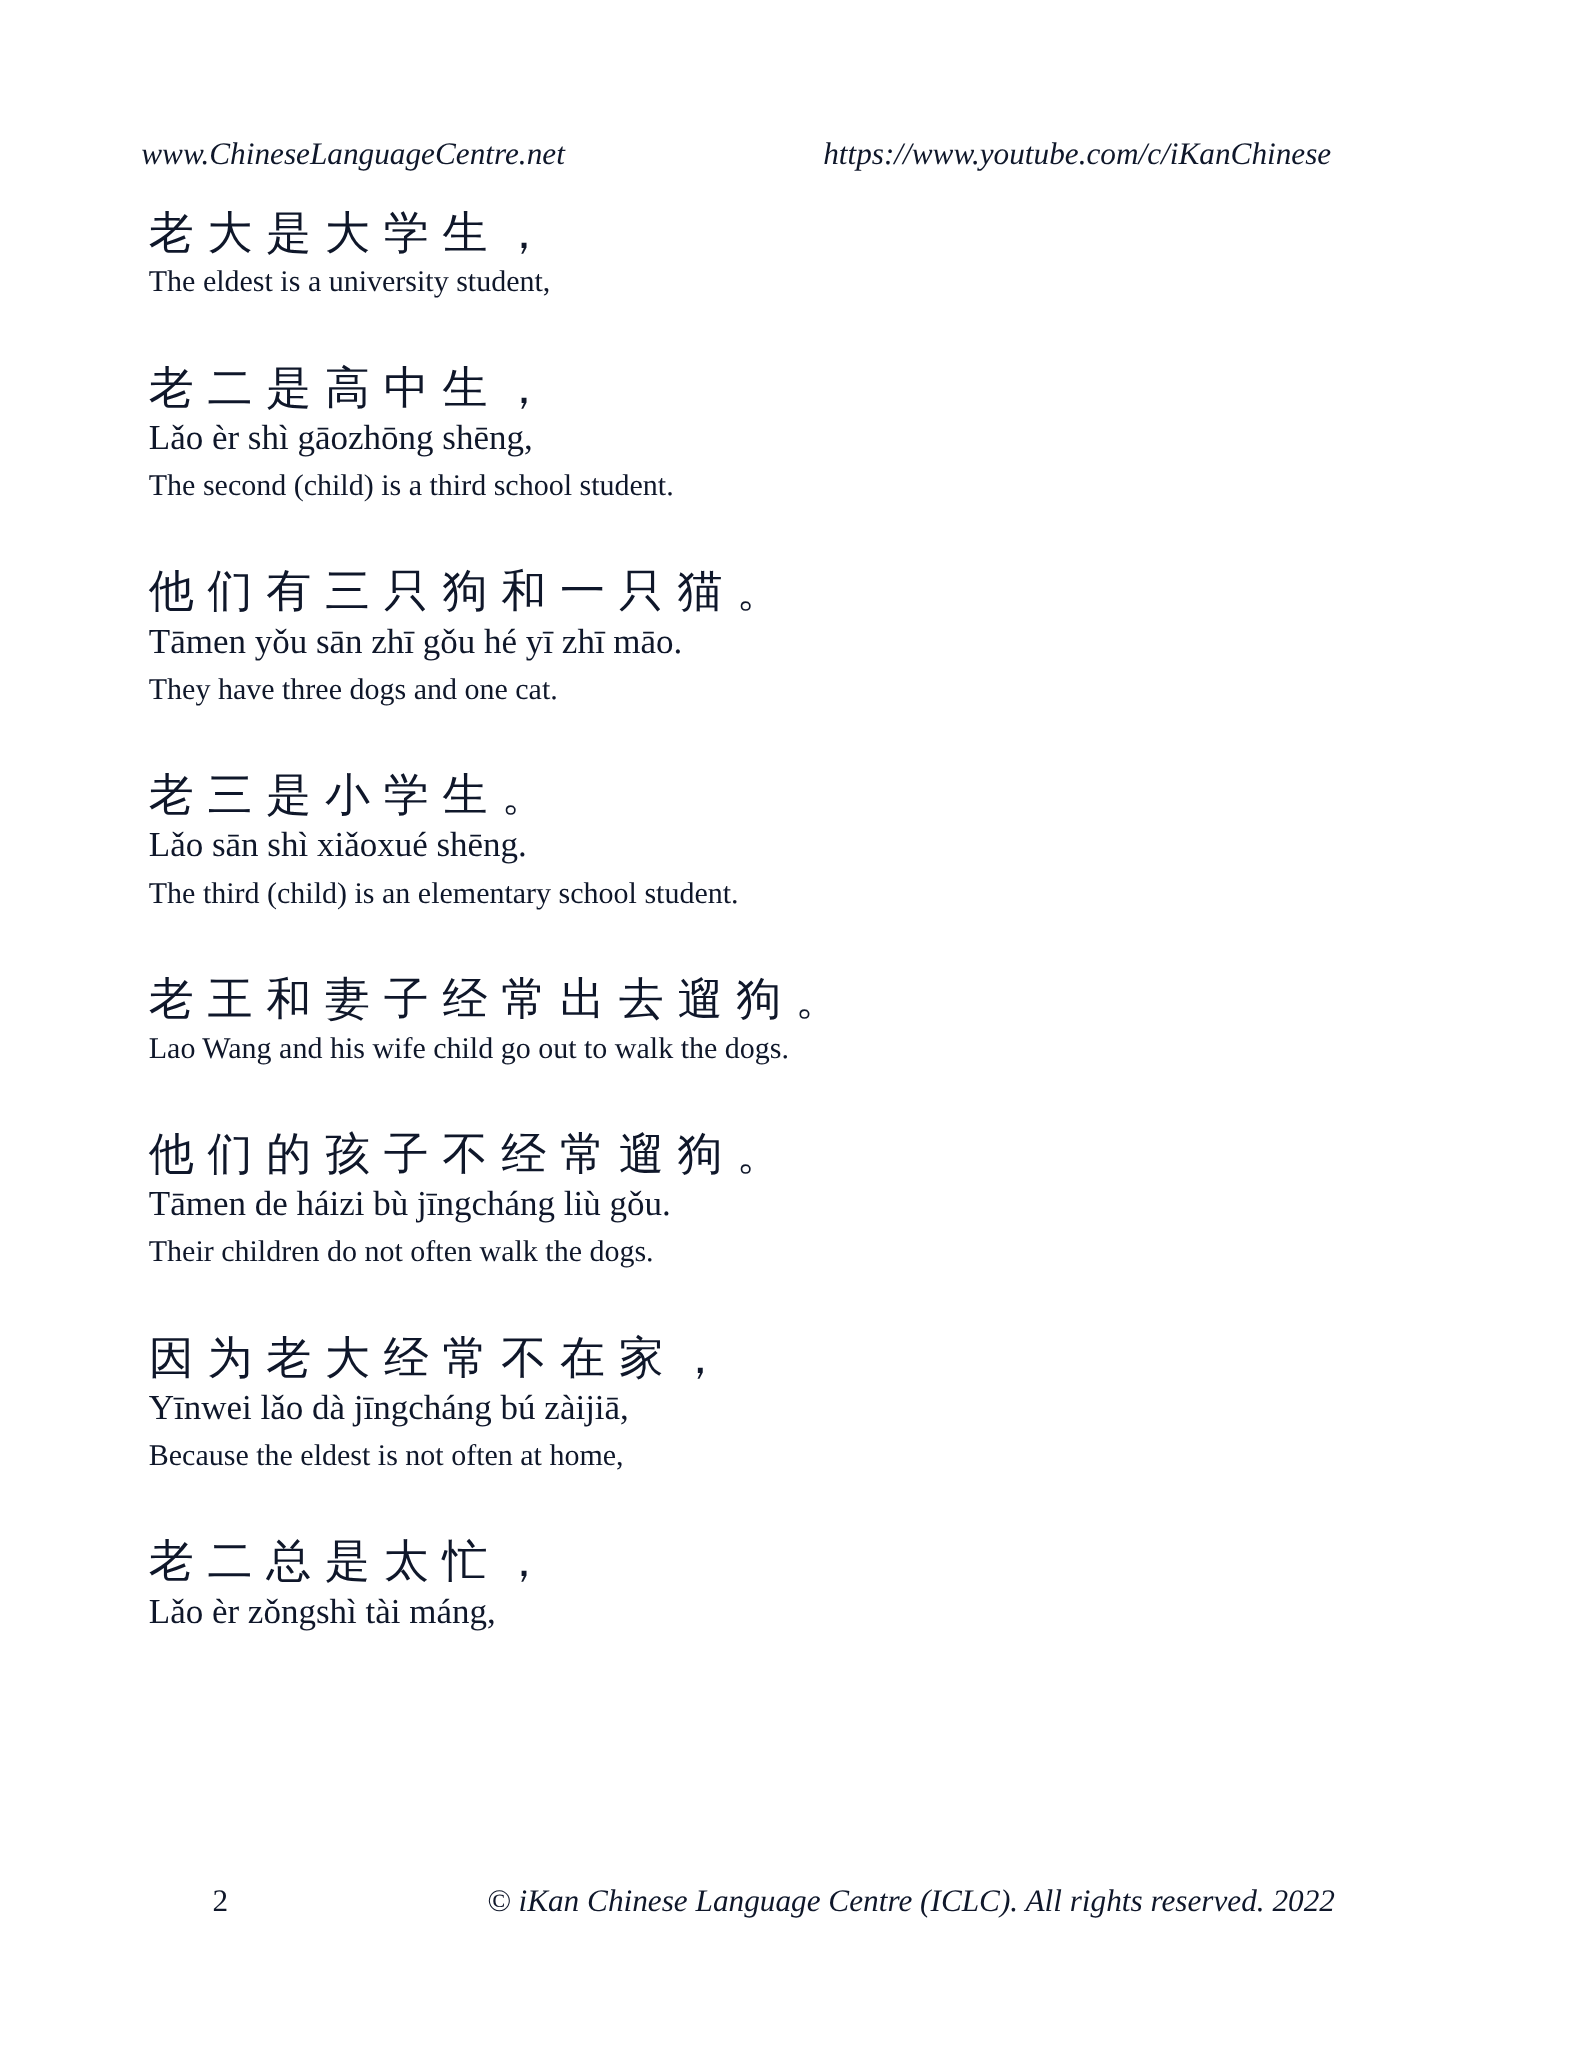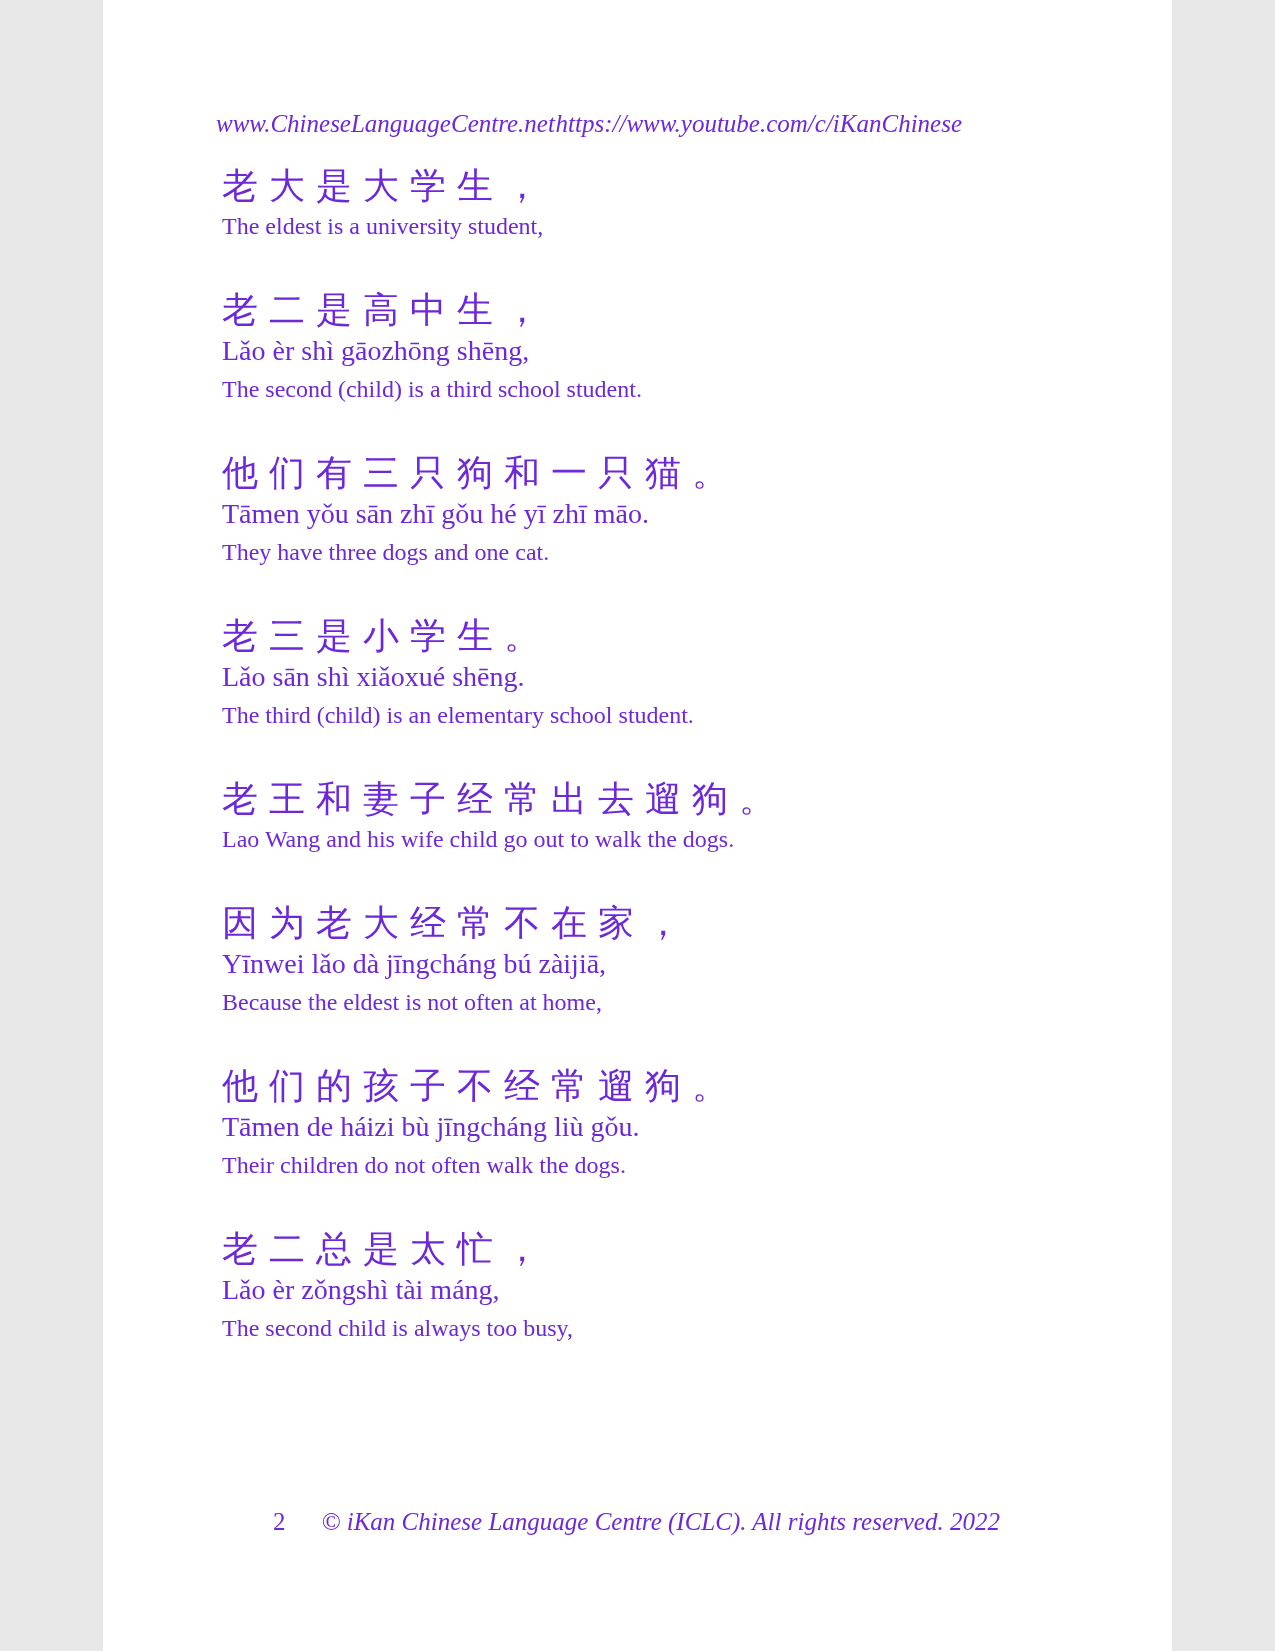--- a/index.html
+++ b/index.html
@@ -1,23 +1,23 @@
 <!DOCTYPE html>
 <html><head>
 <meta charset="utf-8">
 <style>
   * { margin: 0; padding: 0; box-sizing: border-box; }
   html, body { background: #e8e8e8; }
   .page {
     position: relative;
-    width: 1069px;
+    width: 1275px;
     height: 1651px;
     margin: 0 auto;
     background: #ffffff;
-    color: #6d28d9;
+    color: #0f172a;
     font-family: "Liberation Serif", serif;
     overflow: hidden;
   }
   .header {
     position: absolute;
     top: 110px;
     left: 113px;
     right: 210px;
     display: flex;
     justify-content: space-between;
@@ -107,35 +107,34 @@
       <div class="line-py">Lǎo sān shì xiǎoxué shēng.</div>
       <div class="line-en">The third (child) is an elementary school student.</div>
     </div>
 
     <div class="stanza">
       <div class="line-zh">老王和妻子经常出去遛狗。</div>
       <div class="line-en">Lao Wang and his wife child go out to walk the dogs.</div>
     </div>
 
     <div class="stanza">
+      <div class="line-zh">他们的孩子不经常遛狗。</div>
+      <div class="line-py">Tāmen de háizi bù jīngcháng liù gǒu.</div>
+      <div class="line-en">Their children do not often walk the dogs.</div>
+    </div>
+
+    <div class="stanza">
       <div class="line-zh">因为老大经常不在家，</div>
       <div class="line-py">Yīnwei lǎo dà jīngcháng bú zàijiā,</div>
       <div class="line-en">Because the eldest is not often at home,</div>
     </div>
 
     <div class="stanza">
-      <div class="line-zh">他们的孩子不经常遛狗。</div>
-      <div class="line-py">Tāmen de háizi bù jīngcháng liù gǒu.</div>
-      <div class="line-en">Their children do not often walk the dogs.</div>
-    </div>
-
-    <div class="stanza">
       <div class="line-zh">老二总是太忙，</div>
       <div class="line-py">Lǎo èr zǒngshì tài máng,</div>
-      <div class="line-en">The second child is always too busy,</div>
     </div>
 
   </div>
 
   <div class="footer">
     <span class="page-num">2</span>
     <span class="copyright">© iKan Chinese Language Centre (ICLC). All rights reserved. 2022</span>
   </div>
 
 </div>

